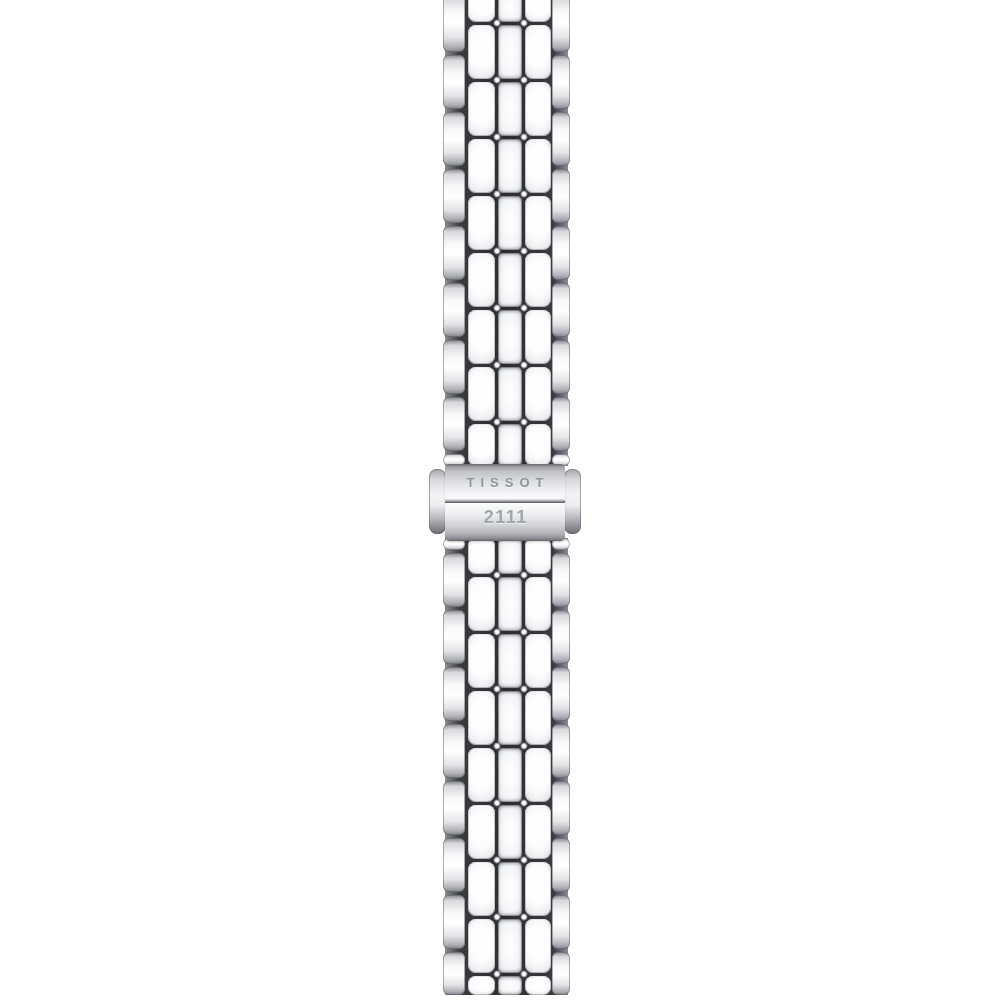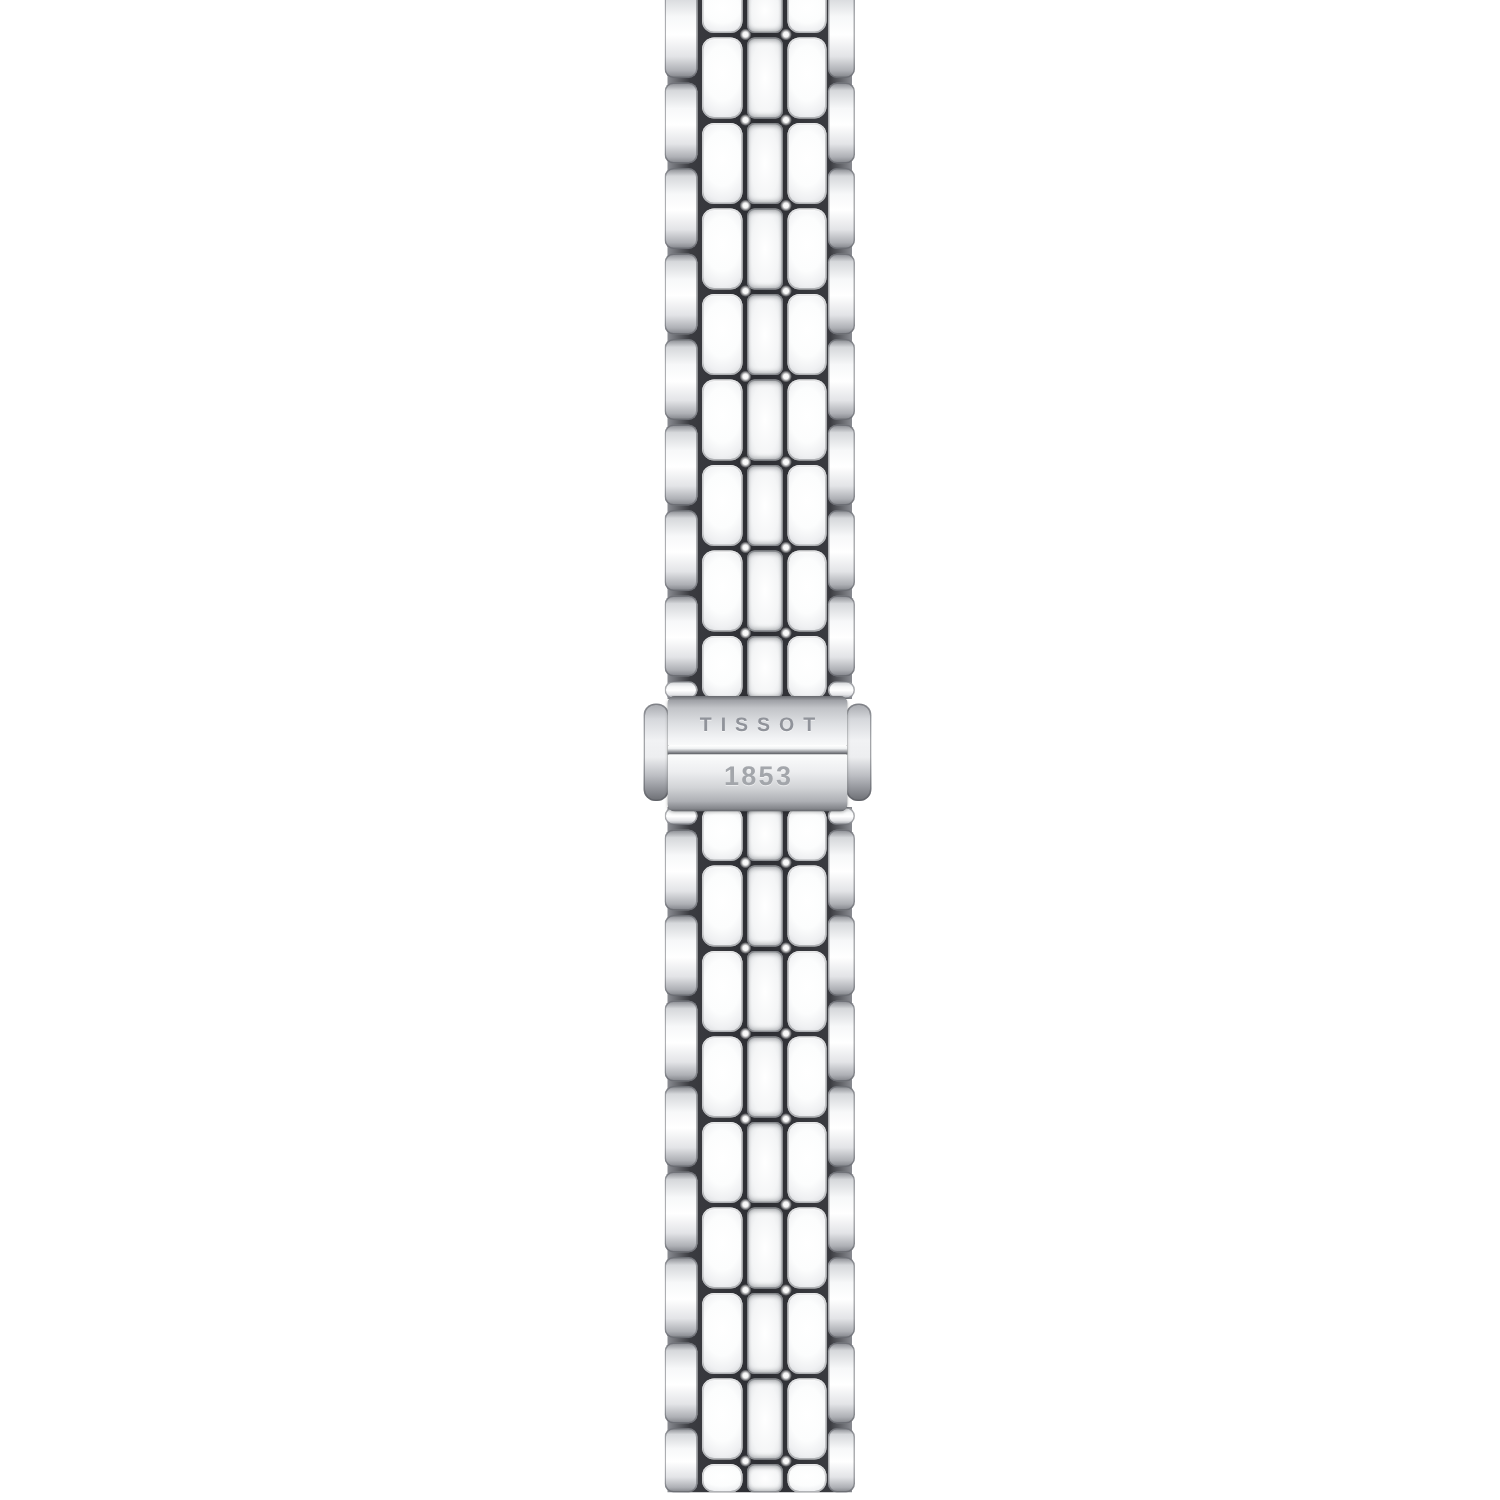--- a/index.html
+++ b/index.html
@@ -125,21 +125,21 @@
   <div class="bracelet" id="bracelet" style="left: 443px; width: 127px;">
 
     <div class="ear ear-left"></div>
     <div class="ear ear-right"></div>
     <div class="clasp-body">
       <div class="clasp-top">
         <span class="brand-text">TISSOT</span>
       </div>
       <div class="clasp-seam"></div>
       <div class="clasp-bottom">
-        <span class="year-text">1853</span>
+        <span class="year-text">2111</span>
       </div>
     </div>
   <div class="strap-segment" style="top: 0px; height: 466px;">
         <div class="slab"></div>
         <div class="link link-outer" style="left: 0px; width: 22px; top: -8px; height: 59.5px;"></div>
         <div class="link link-outer" style="left: 0px; width: 22px; top: 54.5px; height: 54px;"></div>
         <div class="link link-outer" style="left: 0px; width: 22px; top: 111.5px; height: 54px;"></div>
         <div class="link link-outer" style="left: 0px; width: 22px; top: 168.5px; height: 54px;"></div>
         <div class="link link-outer" style="left: 0px; width: 22px; top: 225.5px; height: 54px;"></div>
         <div class="link link-outer" style="left: 0px; width: 22px; top: 282.5px; height: 54px;"></div>

